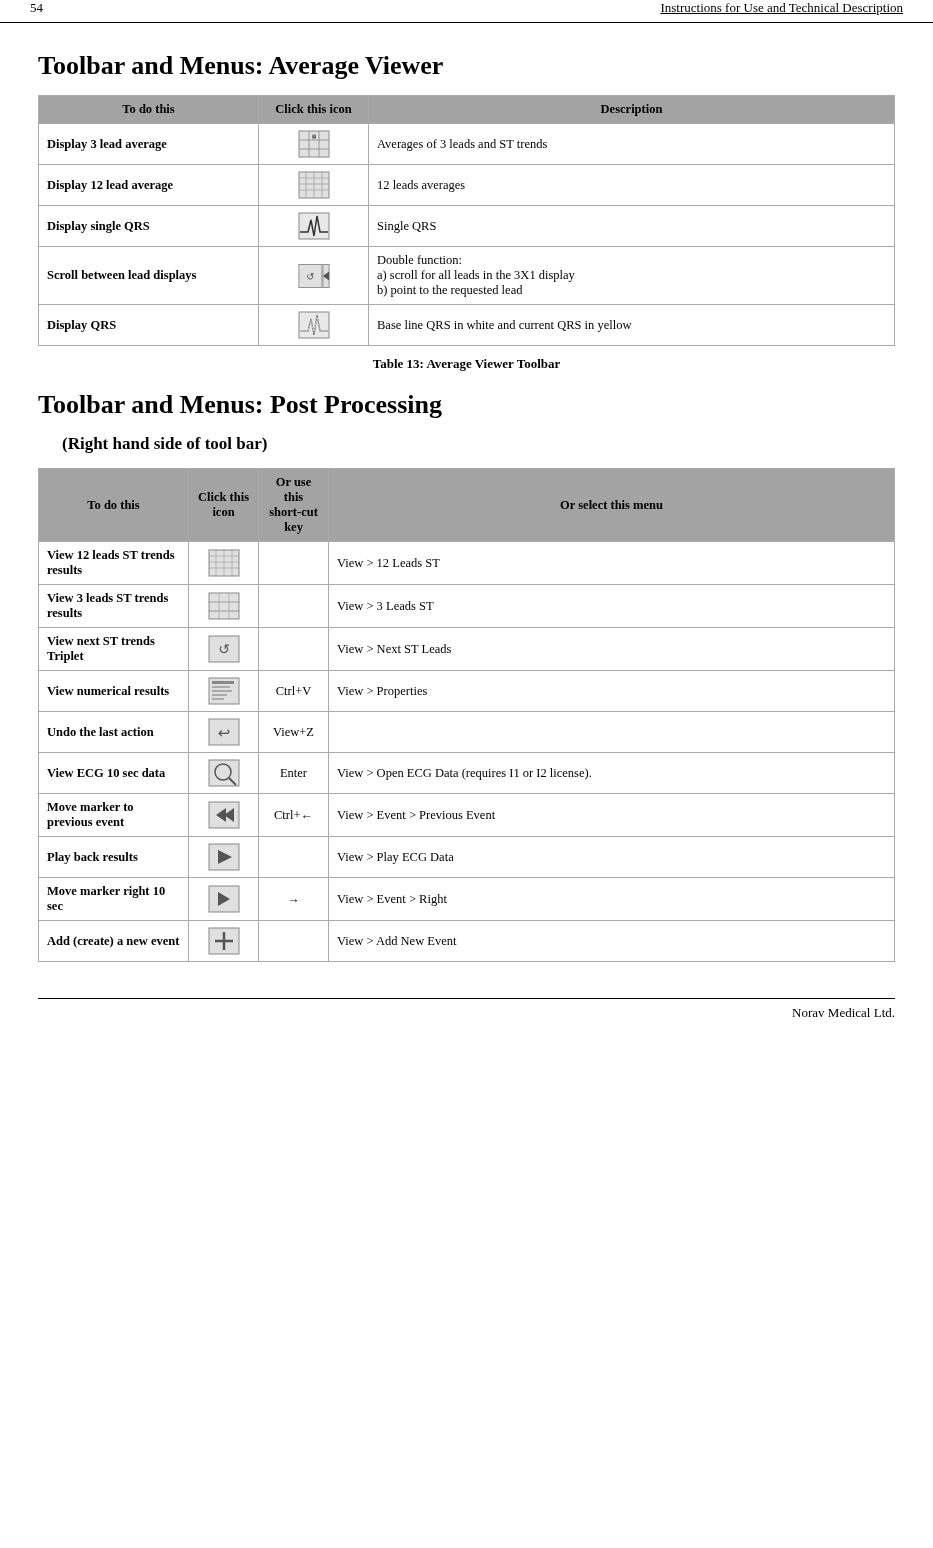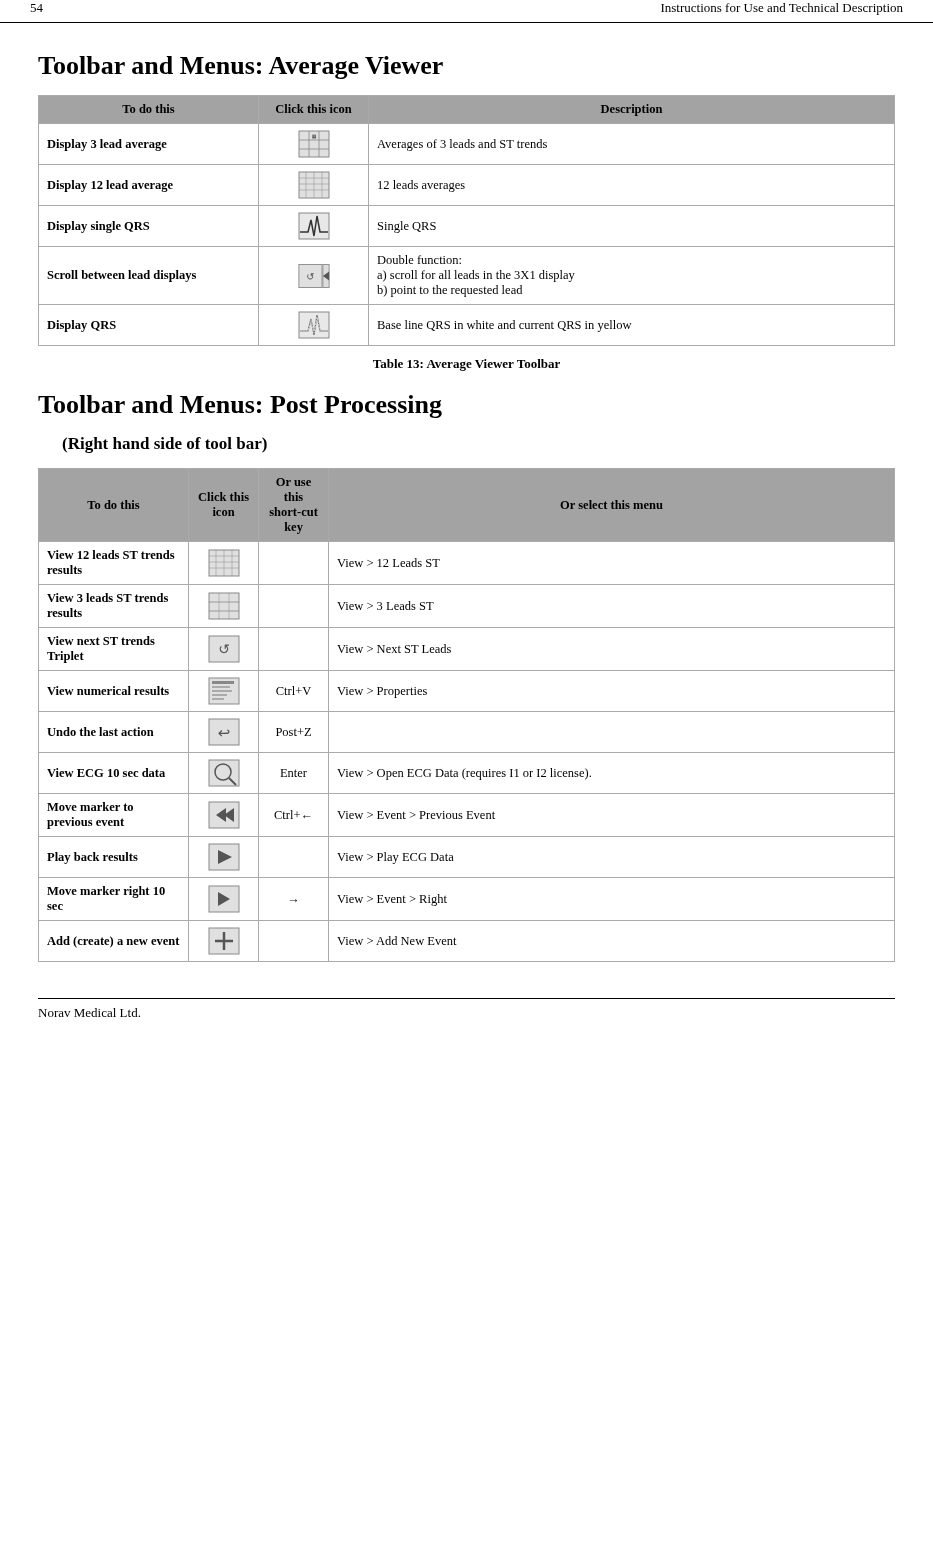--- a/index.html
+++ b/index.html
@@ -22,20 +22,21 @@
       border-bottom: 1.5px solid #000;
       font-size: 13px;
     }
     .page-header .page-num {
       font-size: 13px;
       font-weight: normal;
     }
     .page-header .doc-title {
       font-size: 13px;
       font-weight: normal;
+      text-decoration: underline;
     }
 
     
     .content {
       padding: 18px 38px 18px 38px;
     }
 
     
     .section-heading {
       font-size: 26px;
@@ -275,21 +276,21 @@
         </tr>
 
         <tr>
           <td><strong>Undo the last action</strong></td>
           <td class="icon-cell">
             <svg class="icon-svg" viewBox="0 0 32 28">
               <rect x="1" y="1" width="30" height="26" fill="#e0e0e0" stroke="#888" stroke-width="1"></rect>
               <text x="16" y="20" font-size="15" text-anchor="middle" fill="#555">↩</text>
             </svg>
           </td>
-          <td class="shortcut-cell">Post+Z</td>
+          <td class="shortcut-cell">View+Z</td>
           <td></td>
         </tr>
 
         <tr>
           <td><strong>View ECG 10 sec data</strong></td>
           <td class="icon-cell">
             <svg class="icon-svg" viewBox="0 0 32 28">
               <rect x="1" y="1" width="30" height="26" fill="#e0e0e0" stroke="#888" stroke-width="1"></rect>
               <circle cx="15" cy="13" r="8" fill="none" stroke="#555" stroke-width="1.5"></circle>
               <line x1="21" y1="19" x2="28" y2="26" stroke="#555" stroke-width="2"></line>
@@ -351,15 +352,15 @@
           <td>View &gt; Add New Event</td>
         </tr>
 
 
       </tbody>
     </table>
   </div>
 
 </div>
 
-<div style="border-top: 1.5px solid #000; text-align: left; padding: 6px 0; font-size: 13px; margin: 10px 38px 0 38px;">
+<div style="border-top: 1.5px solid #000; text-align: right; padding: 6px 0; font-size: 13px; margin: 10px 38px 0 38px;">
   <span>Norav Medical Ltd.</span>
 </div>
 
 </body></html>

